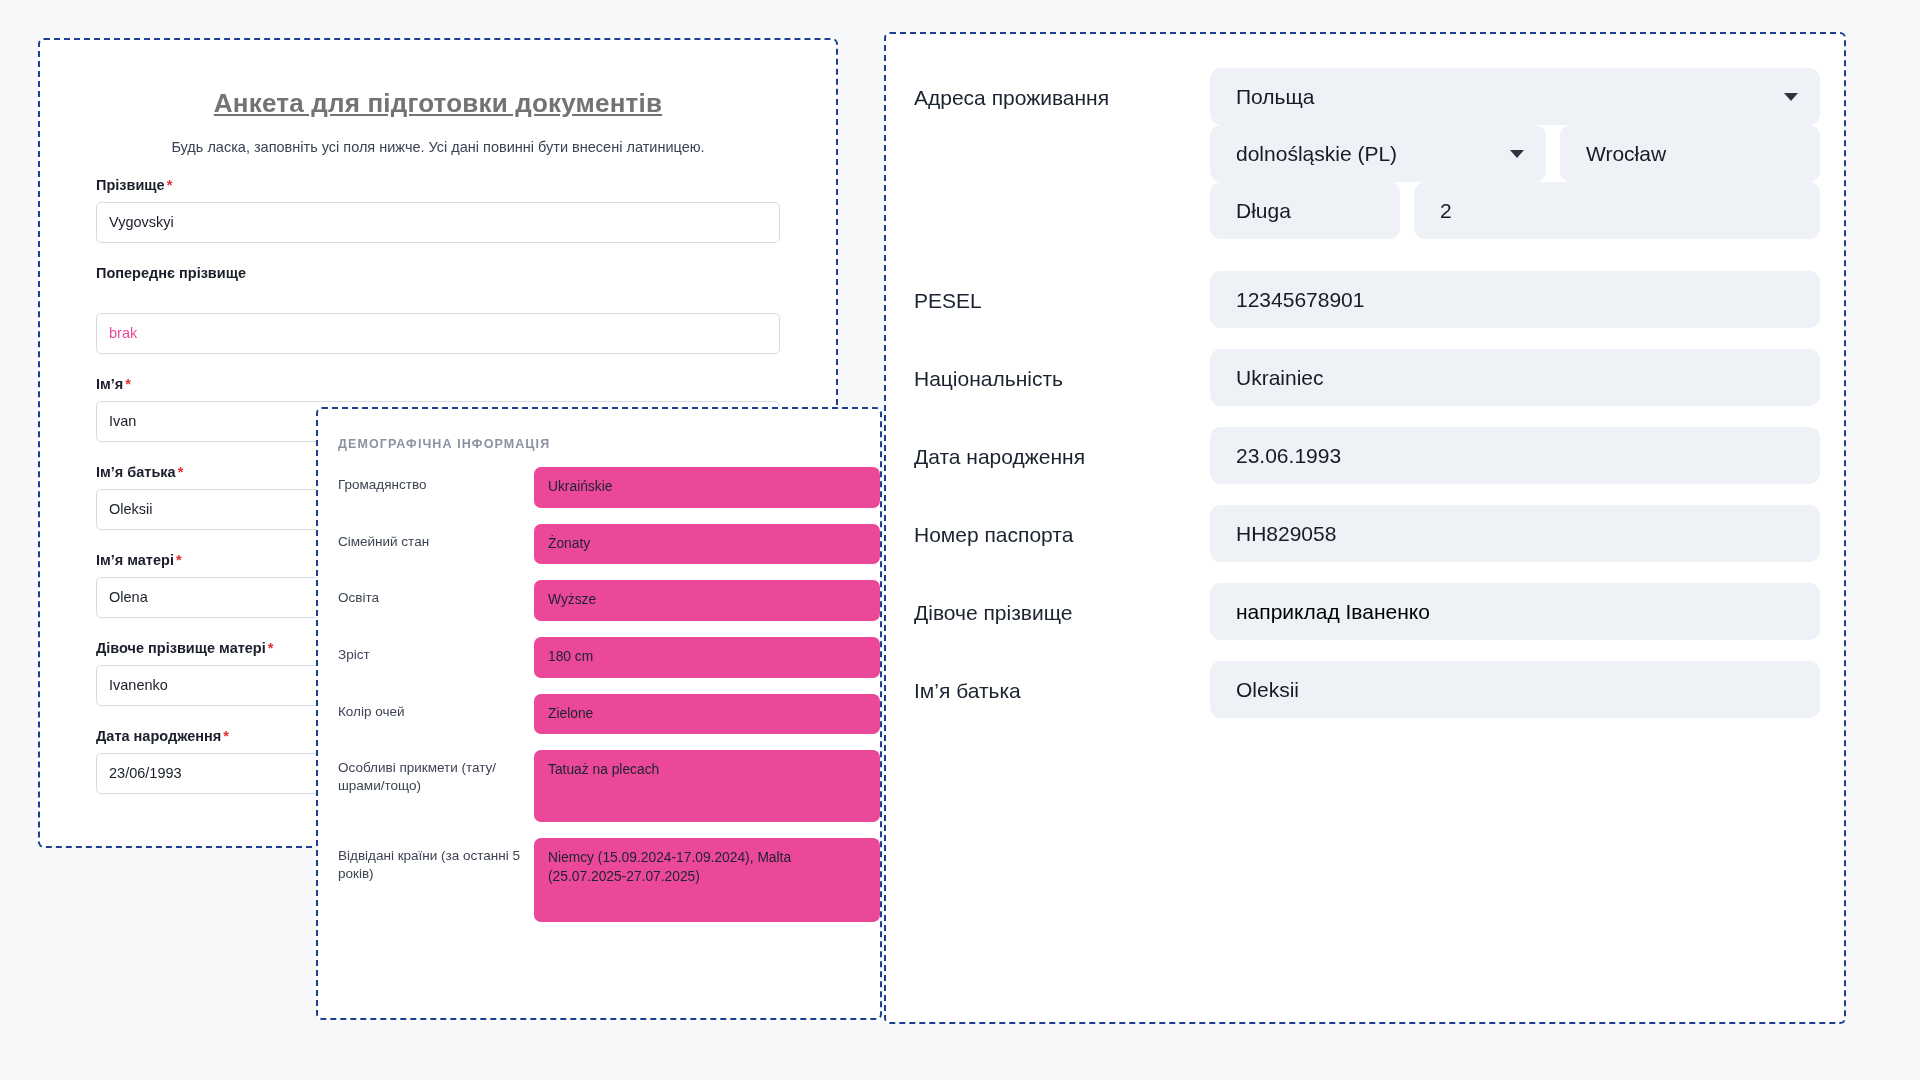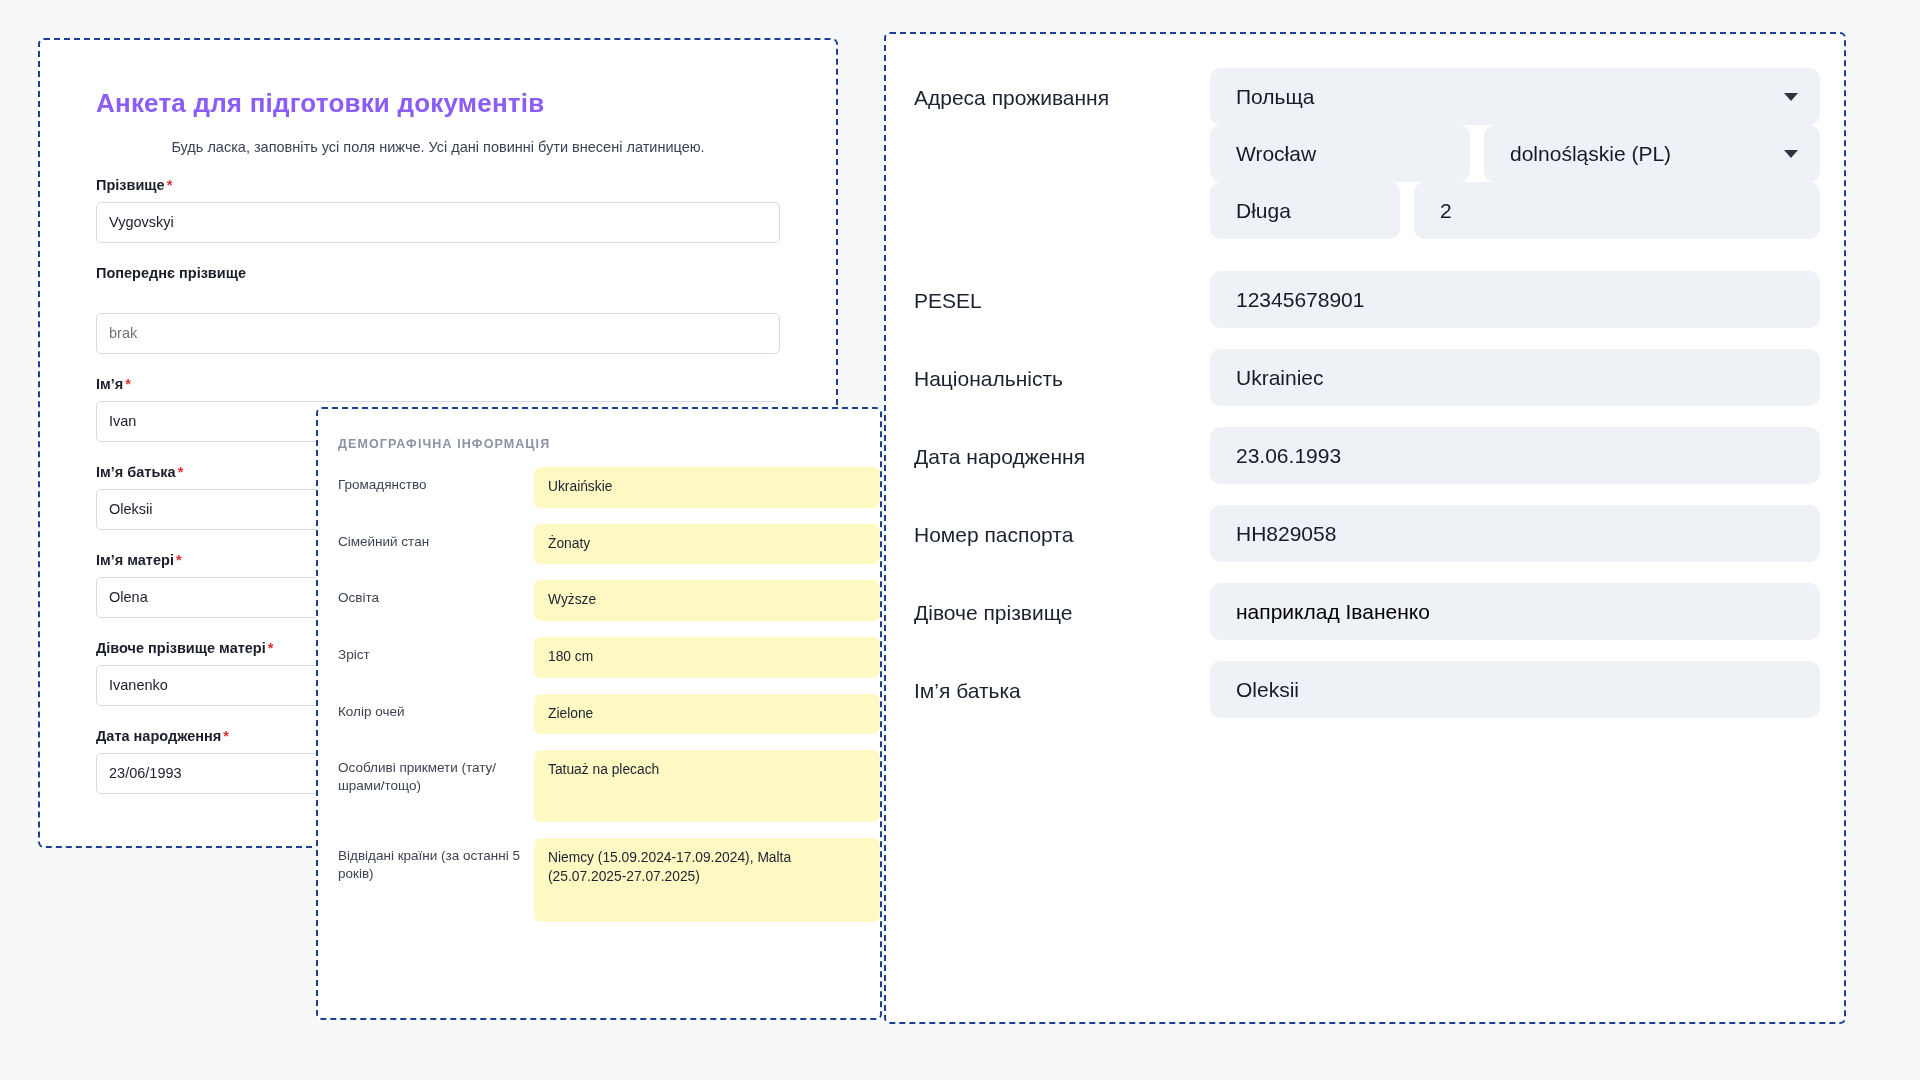--- a/index.html
+++ b/index.html
@@ -28,25 +28,27 @@
 
   
   #panel-a {
     left: 38px;
     top: 38px;
     width: 800px;
     height: 810px;
     padding: 34px 56px 0 56px;
   }
   .form-title {
-    color: #8b5cf6;
+    color: #737373;
     font-size: 26px;
     font-weight: bold;
+    text-align: center;
     margin: 14px 0 0 0;
     letter-spacing: .2px;
+    text-decoration: underline;
   }
   .form-sub {
     color: #3a4253;
     font-size: 14.5px;
     text-align: center;
     margin: 20px 0 0 0;
   }
   .field { margin-top: 22px; }
   .field-label {
     font-size: 14.5px;
@@ -63,21 +65,21 @@
     border-radius: 5px;
     background: #fff;
     font-size: 14.5px;
     color: #1a1f2b;
     padding: 0 12px;
     line-height: 39px;
     font-family: "Liberation Sans", sans-serif;
     white-space: nowrap;
     overflow: hidden;
   }
-  .text-input.placeholder { color: #737373; margin-top: 32px; }
+  .text-input.placeholder { color: #ec4899; margin-top: 32px; }
 
   
   #panel-b {
     left: 316px;
     top: 407px;
     width: 566px;
     height: 613px;
     padding: 0;
     background: #ffffff;
   }
@@ -97,21 +99,21 @@
   .demo-label {
     width: 196px;
     flex: 0 0 196px;
     font-size: 13.5px;
     color: #3c4452;
     line-height: 1.32;
     padding-top: 9px;
   }
   .demo-value {
     flex: 1;
-    background: #fef9c3;
+    background: #ec4899;
     border-radius: 7px;
     min-height: 40px;
     font-size: 13.8px;
     color: #1b2330;
     padding: 11px 14px;
     box-sizing: border-box;
     line-height: 1.35;
   }
   .demo-value.tall { min-height: 72px; border-radius: 7px; }
   .demo-value.tall2 { min-height: 84px; }
@@ -254,25 +256,25 @@
   <div class="panel" id="panel-c">
 
     <div class="c-row" style="padding-top:34px;">
       <div class="c-label">Адреса проживання</div>
       <div class="c-fields">
         <div class="c-box">
           <span>Польща</span>
           <span class="caret"></span>
         </div>
         <div class="c-row2">
-          <div class="c-box" style="flex:0 0 260px;">Wrocław</div>
           <div class="c-box" style="flex:1;">
             <span>dolnośląskie (PL)</span>
             <span class="caret"></span>
           </div>
+          <div class="c-box" style="flex:0 0 260px;">Wrocław</div>
         </div>
         <div class="c-row2">
           <div class="c-box" style="flex:0 0 190px;">Długa</div>
           <div class="c-box" style="flex:1;">2</div>
         </div>
       </div>
     </div>
 
     <div class="c-row" style="margin-top:32px;">
       <div class="c-label">PESEL</div>

